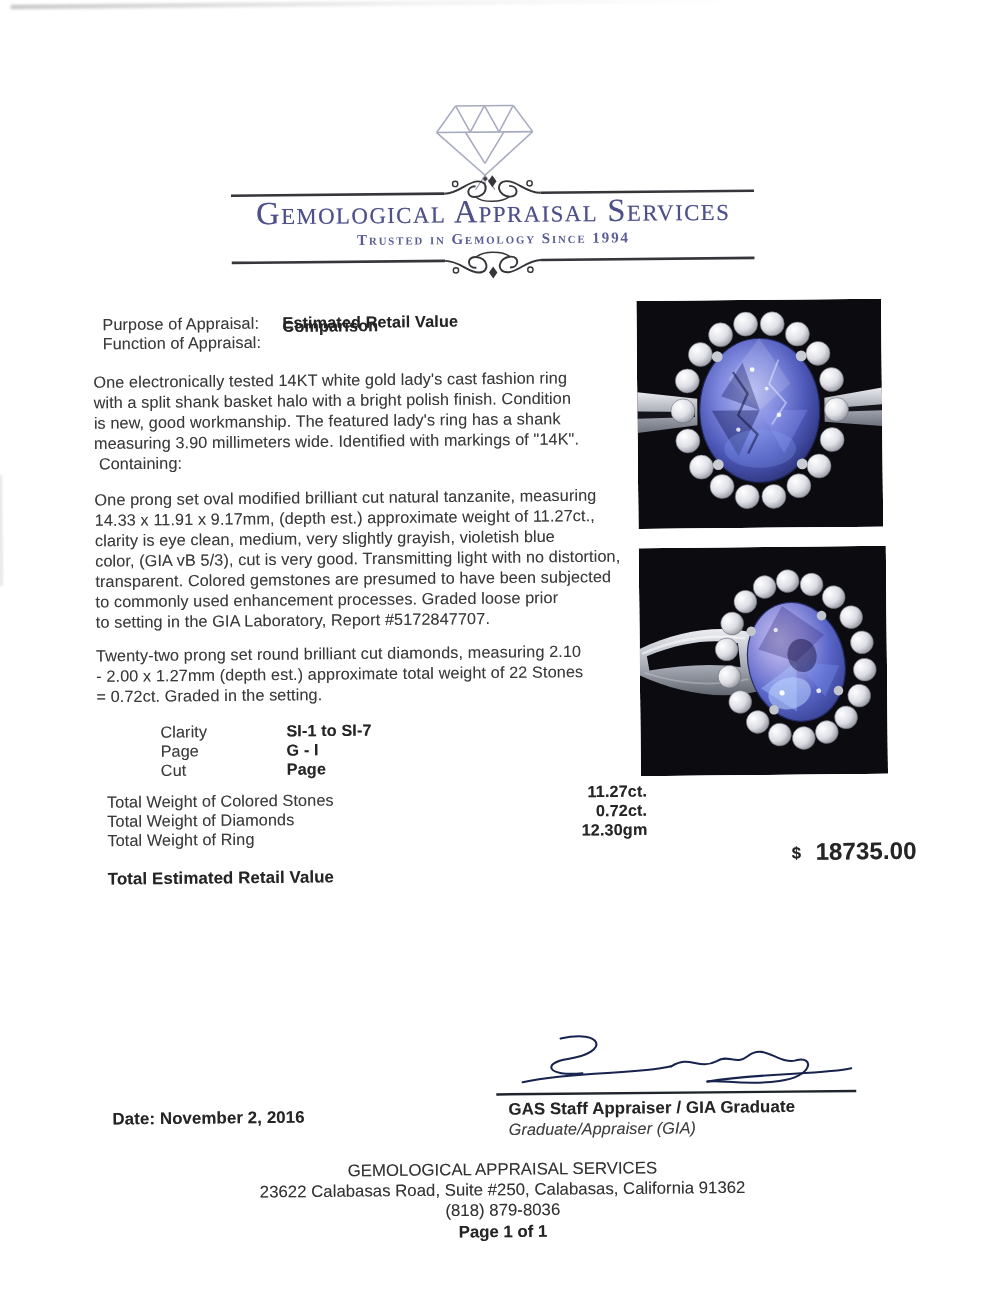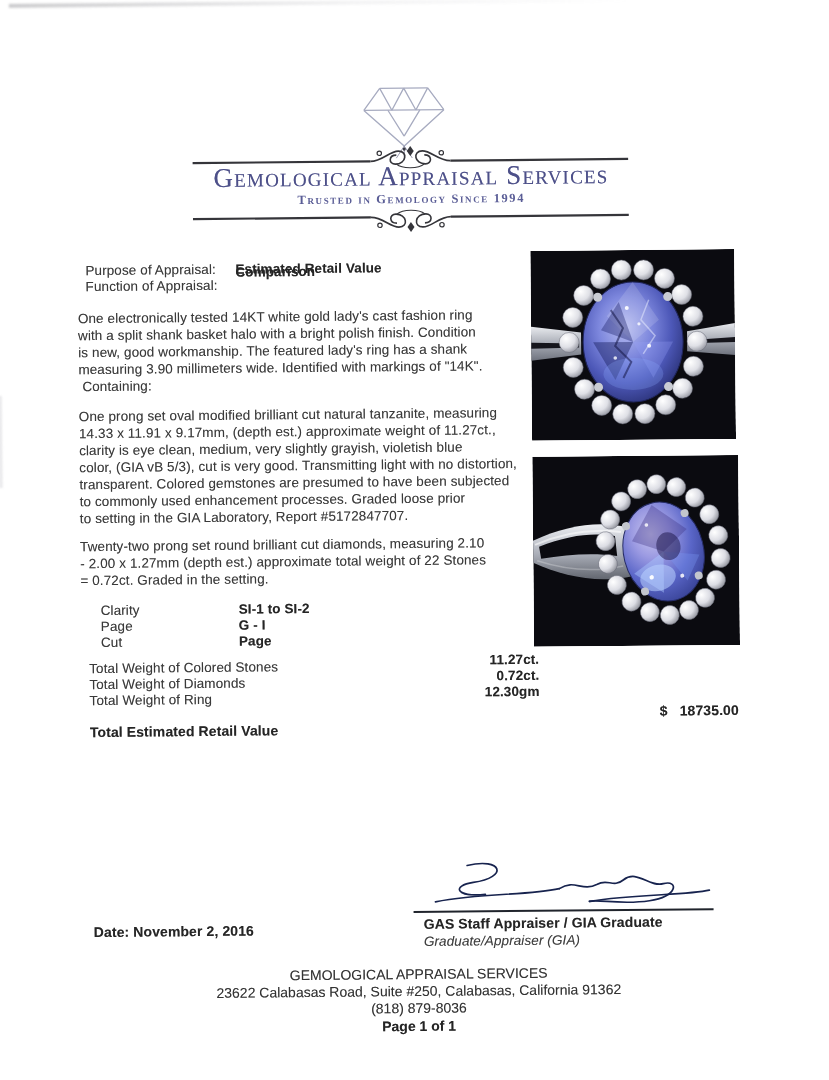--- a/index.html
+++ b/index.html
@@ -33,27 +33,27 @@
   .ornament { left:196px; width:436px; height:30px; }
   .ornament.top { top:142px; }
   .ornament.bottom { top:206px; transform:scaleY(-1); }
   .diamond-logo { top:76px; left:358px; width:100px; height:86px; }
 
   
   .meta-label { left:88px; width:150px; }
   .meta-value { left:238px; }
 
   
-  .grade-label { left:100px; }
+  .grade-label { left:133px; }
   .grade-value { left:238px; }
   .total-label { left:88px; }
   .total-value { left:430px; width:108px; text-align:right; }
 
   .retail-currency { top:705px; left:658px; font-size:14px; }
-  .retail-amount   { top:705px; left:678px; font-size:14px; }
+  .retail-amount   { top:705px; left:678px; font-size:20px; }
   .retail-label    { top:721px; left:88px;  font-size:14px; }
 
   
   .photo { overflow:hidden; }
   .photo svg { display:block; }
   .photo1 { top:252px; left:533px; width:204px; height:190px; }
   .photo2 { top:458px; left:533px; width:206px; height:190px; }
 
   
   .sig-svg   { top:856px; left:404px; width:306px; height:60px; }
@@ -139,21 +139,21 @@
 clarity is eye clean, medium, very slightly grayish, violetish blue
 color, (GIA vB 5/3), cut is very good. Transmitting light with no distortion,
 transparent. Colored gemstones are presumed to have been subjected
 to commonly used enhancement processes. Graded loose prior
 to setting in the GIA Laboratory, Report #5172847707.</div>
     <div class="abs txt pre" style="top:535px; left:80px; width:470px">Twenty-two prong set round brilliant cut diamonds, measuring 2.10
 - 2.00 x 1.27mm (depth est.) approximate total weight of 22 Stones
 = 0.72ct. Graded in the setting.</div>
 
     <div class="abs txt grade-label" style="top:599px">Clarity</div>
-    <div class="abs txt b grade-value" style="top:599px">SI-1 to SI-2</div>
+    <div class="abs txt b grade-value" style="top:599px">SI-1 to SI-7</div>
     <div class="abs txt grade-label" style="top:615px">Page</div>
     <div class="abs txt b grade-value" style="top:615px">G - I</div>
     <div class="abs txt grade-label" style="top:631px">Cut</div>
     <div class="abs txt b grade-value" style="top:631px">Page</div>
 
     <div class="abs txt total-label" style="top:657px">Total Weight of Colored Stones</div>
     <div class="abs txt b total-value" style="top:652px">11.27ct.</div>
     <div class="abs txt total-label" style="top:673px">Total Weight of Diamonds</div>
     <div class="abs txt b total-value" style="top:668px">0.72ct.</div>
     <div class="abs txt total-label" style="top:689px">Total Weight of Ring</div>

